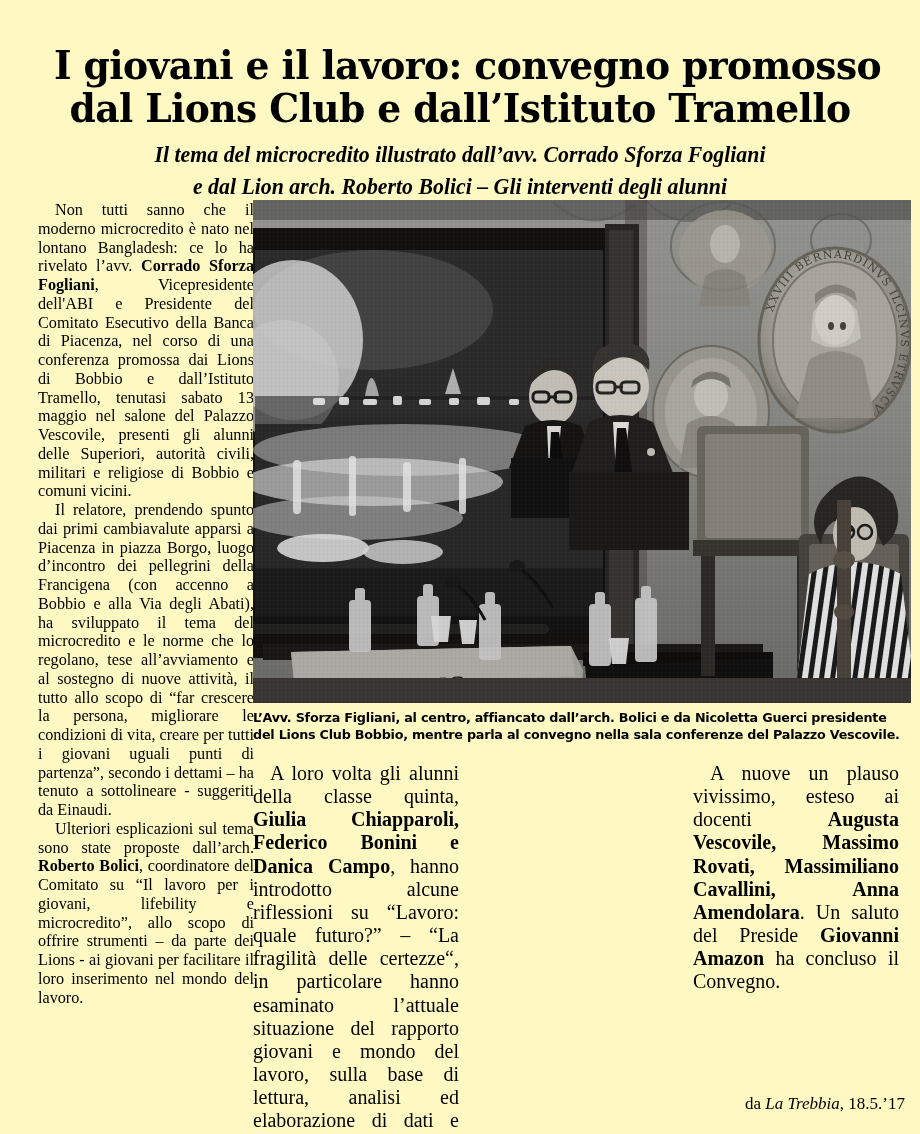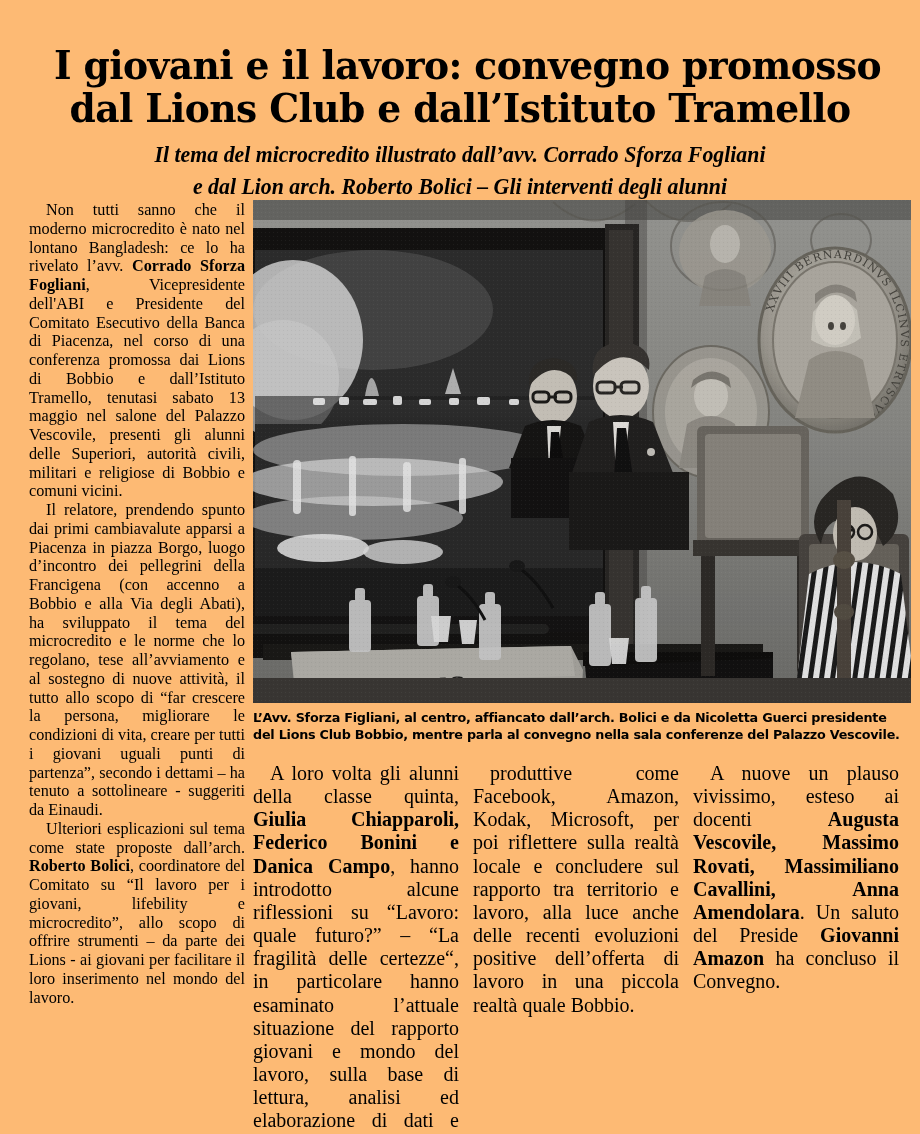--- a/index.html
+++ b/index.html
@@ -4,21 +4,21 @@
 <style>
   html, body {
     margin: 0;
     padding: 0;
     background: #ffffff;
   }
   .page {
     position: relative;
     width: 920px;
     height: 1134px;
-    background: #fdba74;
+    background: #fef9c3;
     overflow: hidden;
     font-family: "Liberation Serif", serif;
     color: #000000;
   }
 
   
   .headline {
     position: absolute;
     left: 28px;
     top: 16px;
@@ -47,21 +47,21 @@
     font-size: 22.5px;
     line-height: 1.42;
     transform: scaleX(0.97);
     transform-origin: center top;
   }
   .subhead .sh-line { display: block; white-space: nowrap; }
 
   
   .col-left {
     position: absolute;
-    left: 29px;
+    left: 38px;
     top: 201px;
     width: 216px;
     font-size: 16.2px;
     line-height: 1.158;
     text-align: justify;
     text-justify: inter-word;
     hyphens: manual;
   }
   .col-left p { margin: 0; text-indent: 17px; }
 
@@ -137,21 +137,21 @@
   </h1>
 
   <h2 class="subhead">
     <span class="sh-line">Il tema del microcredito illustrato dall’avv. Corrado Sforza Fogliani</span>
     <span class="sh-line">e dal Lion arch. Roberto Bolici – Gli interventi degli alunni</span>
   </h2>
 
   <div class="col-left">
     <p><span>Non tutti sanno che il moderno microcredito è nato nel lontano Bangladesh: ce lo ha rivelato l’avv. </span><b>Corrado Sforza Fogliani</b><span>, Vicepresidente dell'ABI e Presidente del Comitato Esecutivo della Banca di Piacenza, nel corso di una conferenza promossa dai Lions di Bobbio e dall’Istituto Tramello, tenutasi sabato 13 maggio nel salone del Palazzo Vescovile, presenti gli alunni delle Superiori, autorità civili, militari e religiose di Bobbio e comuni vicini.</span></p>
     <p>Il relatore, prendendo spunto dai primi cambiavalute apparsi a Piacenza in piazza Borgo, luogo d’incontro dei pellegrini della Francigena (con accenno a Bobbio e alla Via degli Abati), ha sviluppato il tema del microcredito e le norme che lo regolano, tese all’avviamento e al sostegno di nuove attività, il tutto allo scopo di “far crescere la persona, migliorare le condizioni di vita, creare per tutti i giovani uguali punti di partenza”, secondo i dettami – ha tenuto a sottolineare - suggeriti da Einaudi.</p>
-    <p><span>Ulteriori esplicazioni sul tema come state proposte dall’arch. </span><b>Roberto Bolici</b><span>, coordinatore del Comitato su “Il lavoro per i giovani, lifebility e microcredito”, allo scopo di offrire strumenti – da parte dei Lions - ai giovani per facilitare il loro inserimento nel mondo del lavoro.</span></p>
+    <p><span>Ulteriori esplicazioni sul tema sono state proposte dall’arch. </span><b>Roberto Bolici</b><span>, coordinatore del Comitato su “Il lavoro per i giovani, lifebility e microcredito”, allo scopo di offrire strumenti – da parte dei Lions - ai giovani per facilitare il loro inserimento nel mondo del lavoro.</span></p>
   </div>
 
   <div class="photo-wrap">
     <svg class="photo-svg" viewBox="0 0 658 503" preserveAspectRatio="none">
       <defs>
         <linearGradient id="wallGrad" x1="0" y1="0" x2="0" y2="1">
           <stop offset="0%" stop-color="#9b9b97"></stop>
           <stop offset="45%" stop-color="#8d8d89"></stop>
           <stop offset="100%" stop-color="#6f6f6c"></stop>
         </linearGradient>
@@ -399,23 +399,23 @@
     <span class="cap-line">del Lions Club Bobbio, mentre parla al convegno nella sala conferenze del Palazzo Vescovile.</span>
   </div>
 
   <div class="lower">
 
     <div class="lcol">
       <p><span>A loro volta gli alunni della classe quinta, </span><b>Giulia Chiapparoli, Federico Bonini e Danica Campo</b><span>, hanno introdotto alcune riflessioni su “Lavoro: quale futuro?” – “La fragilità delle certezze“, in particolare hanno esaminato l’attuale situazione del rapporto giovani e mondo del lavoro, sulla base di lettura, analisi ed elaborazione di dati e informazioni raccolti. Non hanno mancato di dare un taglio internazionale al loro lavoro esaminando realtà</span></p>
     </div>
 
     <div class="lcol">
-      <p>produttive come Facebook, Amazon, Kodak, Microsoft, per poi riflettere sulla realtà locale e concludere sul rapporto tra territorio e lavoro, alla luce anche delle recenti evoluzioni positive dell’offerta di lavoro in una piccola realtà quale Bobbio.</p>
     </div>
 
     <div class="lcol">
       <p><span>A nuove un plauso vivissimo, esteso ai docenti </span><b>Augusta Vescovile, Massimo Rovati, Massimiliano Cavallini, Anna Amendolara</b><span>. Un saluto del Preside </span><b>Giovanni Amazon</b><span> ha concluso il Convegno.</span></p>
     </div>
 
   </div>
 
+  <div class="source"><span>da </span><em>La Trebbia</em><span>, 18.5.’17</span></div>
 
 </div>
 
 </body></html>

